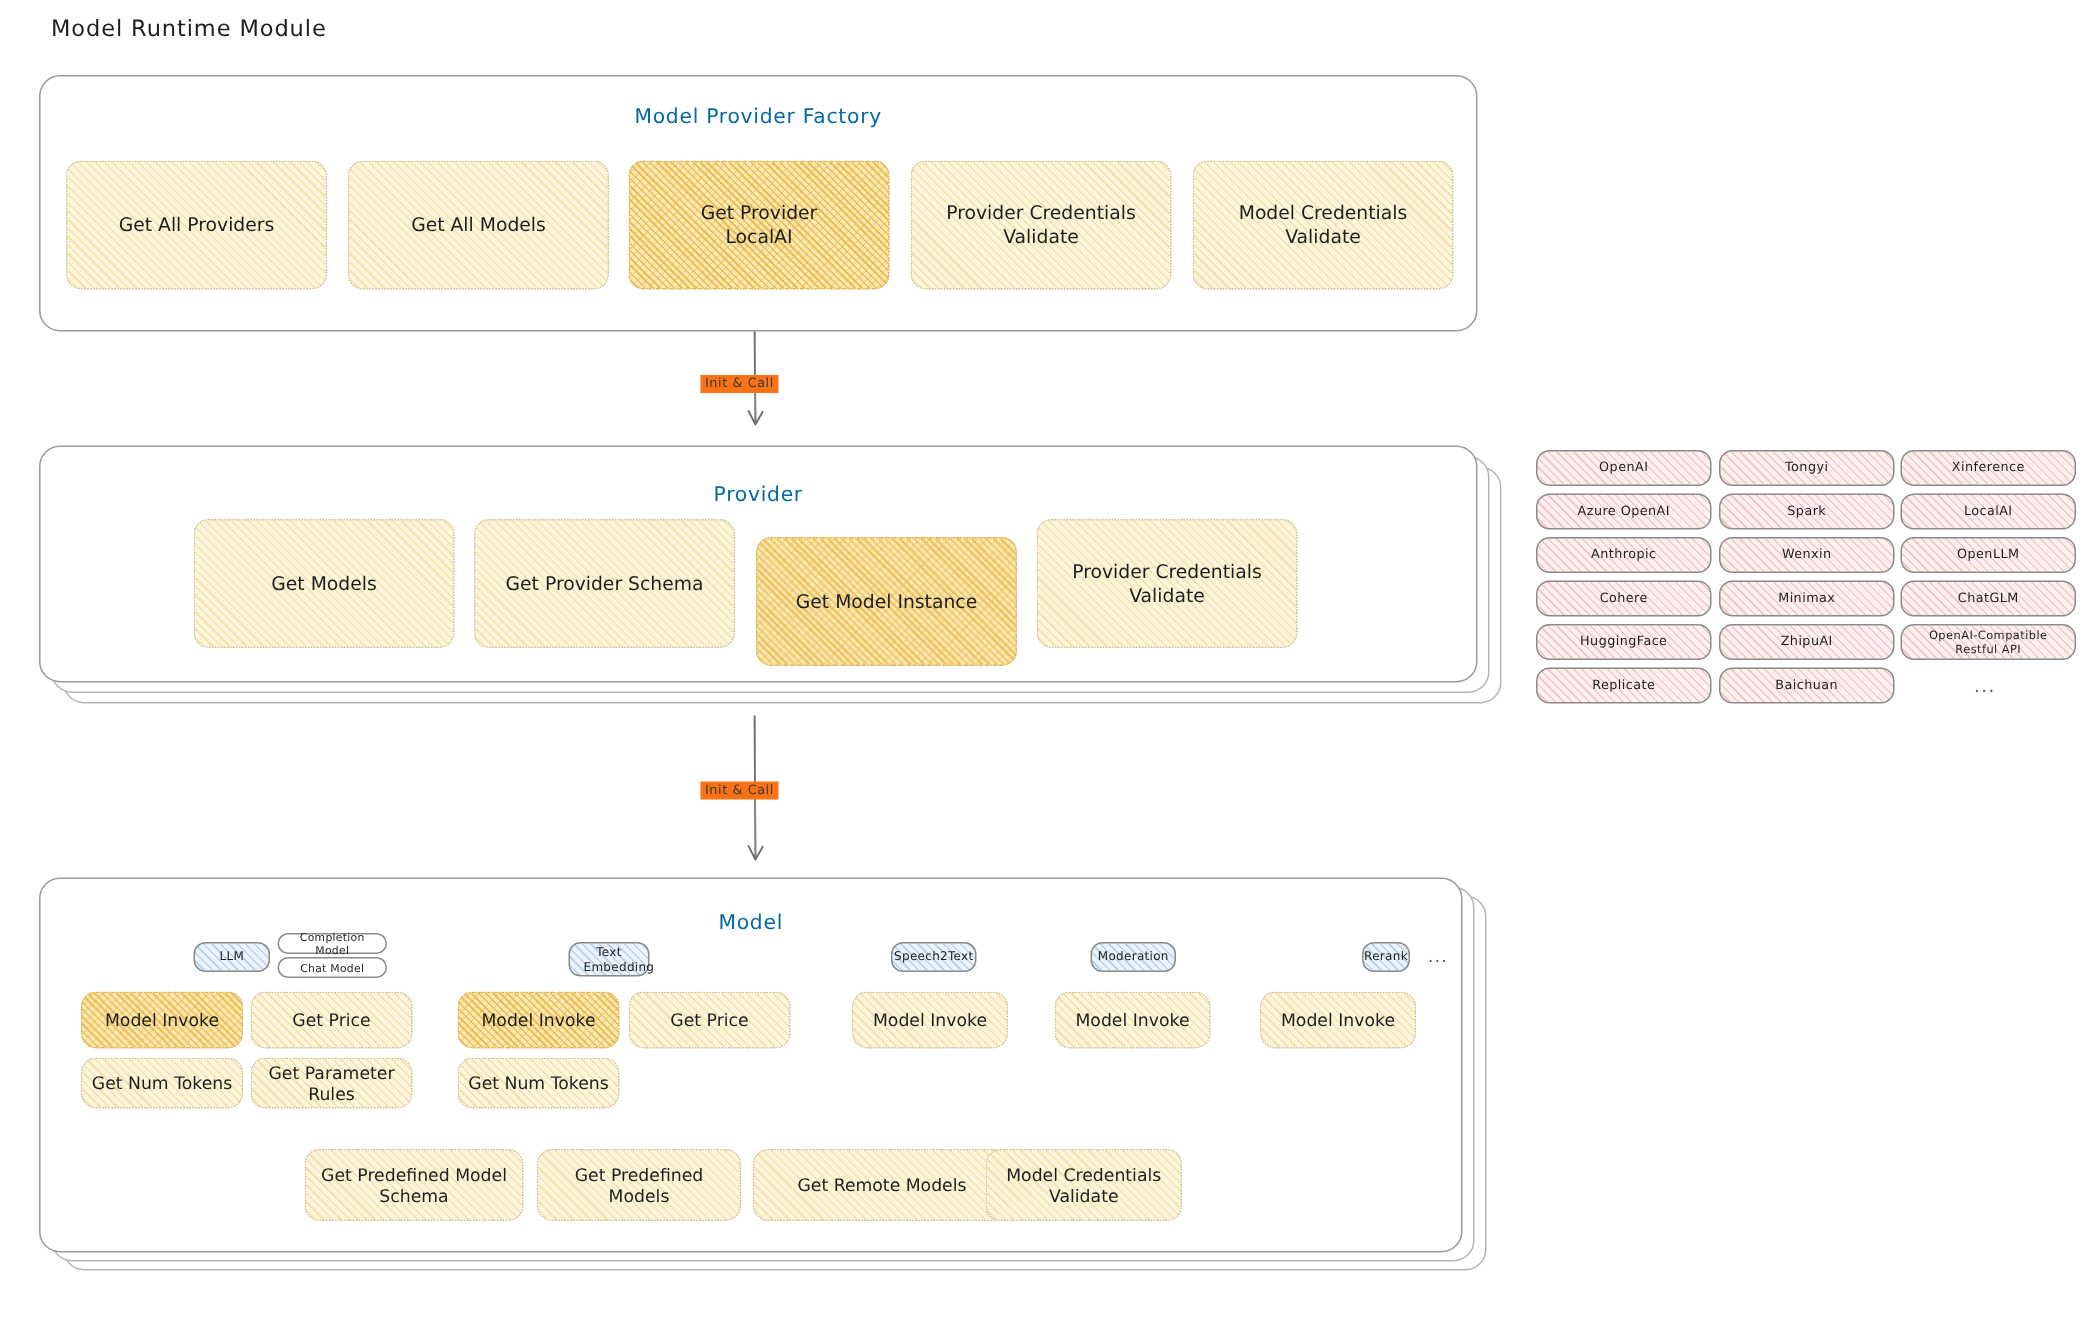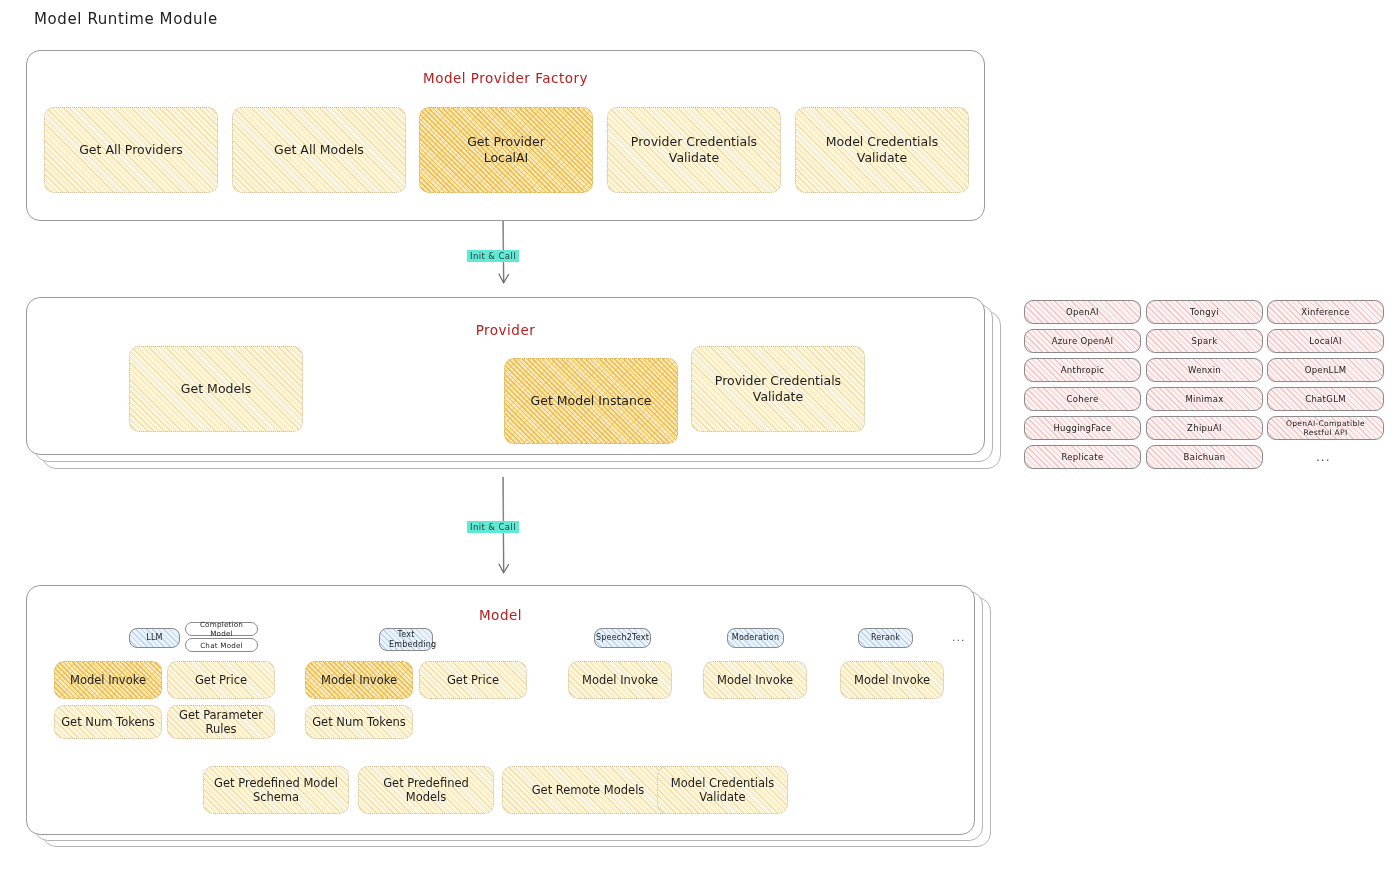--- a/index.html
+++ b/index.html
@@ -33,21 +33,21 @@
     border:1.1px solid #b5b5b5;
     border-radius:14px;
     box-sizing:border-box;
   }
   .card-title{
     position:absolute;
     width:100%;
     text-align:center;
     font-size:13.5px;
     letter-spacing:.5px;
-    color:#b91c1c;
+    color:#0369a1;
   }
 
   
   .box{
     position:absolute;
     box-sizing:border-box;
     border-radius:10px;
     display:flex;align-items:center;justify-content:center;
     text-align:center;
     line-height:1.25;
@@ -110,21 +110,21 @@
     background:#ffffff;
     font-size:8px;letter-spacing:.2px;
   }
   .fs13{font-size:12.5px;}
   .fs12{font-size:11.5px;}
 
   
   .arrow-wrap{position:absolute;}
   .arrow-label{
     position:absolute;font-size:8.5px;letter-spacing:.4px;color:#3a3a3a;
-    background:#5eead4;padding:1px 3px;white-space:nowrap;
+    background:#f97316;padding:1px 3px;white-space:nowrap;
   }
   .ellipsis{
     position:absolute;font-size:12px;color:#555;letter-spacing:1px;
   }
 </style>
 </head>
 <body>
 
 <div class="canvas">
 
@@ -160,20 +160,23 @@
 
   <div class="card-shadow" style="left:42px;top:311px;width:959px;height:158px;"></div>
   <div class="card-shadow" style="left:34px;top:304px;width:959px;height:158px;"></div>
   <div class="card" style="left:26px;top:297px;width:959px;height:158px;">
     <div class="card-title" style="top:24px;">Provider</div>
   </div>
 
   <div class="box y fs13" style="left:129px;top:346px;width:174px;height:86px;">
     <span>Get Models</span>
   </div>
+  <div class="box y fs13" style="left:316px;top:346px;width:174px;height:86px;">
+    <span>Get Provider Schema</span>
+  </div>
   <div class="box a fs13" style="left:504px;top:358px;width:174px;height:86px;">
     <span>Get Model Instance</span>
   </div>
   <div class="box y fs13" style="left:691px;top:346px;width:174px;height:86px;">
     <span style="max-width:140px;">Provider Credentials Validate</span>
   </div>
 
   <div style="position:absolute;left:1024px;top:300px;width:360px;height:175px;">
 
     <div class="box p" style="left:0px;top:0px;width:117px;height:24px;">
@@ -290,21 +293,21 @@
     <span>Model Invoke</span>
   </div>
 
   <div class="box b" style="left:727px;top:628px;width:57px;height:20px;">
     <span>Moderation</span>
   </div>
   <div class="box y fs12" style="left:703px;top:661px;width:104px;height:38px;">
     <span>Model Invoke</span>
   </div>
 
-  <div class="box b" style="left:858px;top:628px;width:55px;height:20px;">
+  <div class="box b" style="left:908px;top:628px;width:32px;height:20px;">
     <span>Rerank</span>
   </div>
   <div class="box y fs12" style="left:840px;top:661px;width:104px;height:38px;">
     <span>Model Invoke</span>
   </div>
 
   <div class="ellipsis" style="left:952px;top:631px;font-size:11px;">...</div>
 
   <div class="box y fs12" style="left:203px;top:766px;width:146px;height:48px;">
     <span style="max-width:134px;">Get Predefined Model Schema</span>

